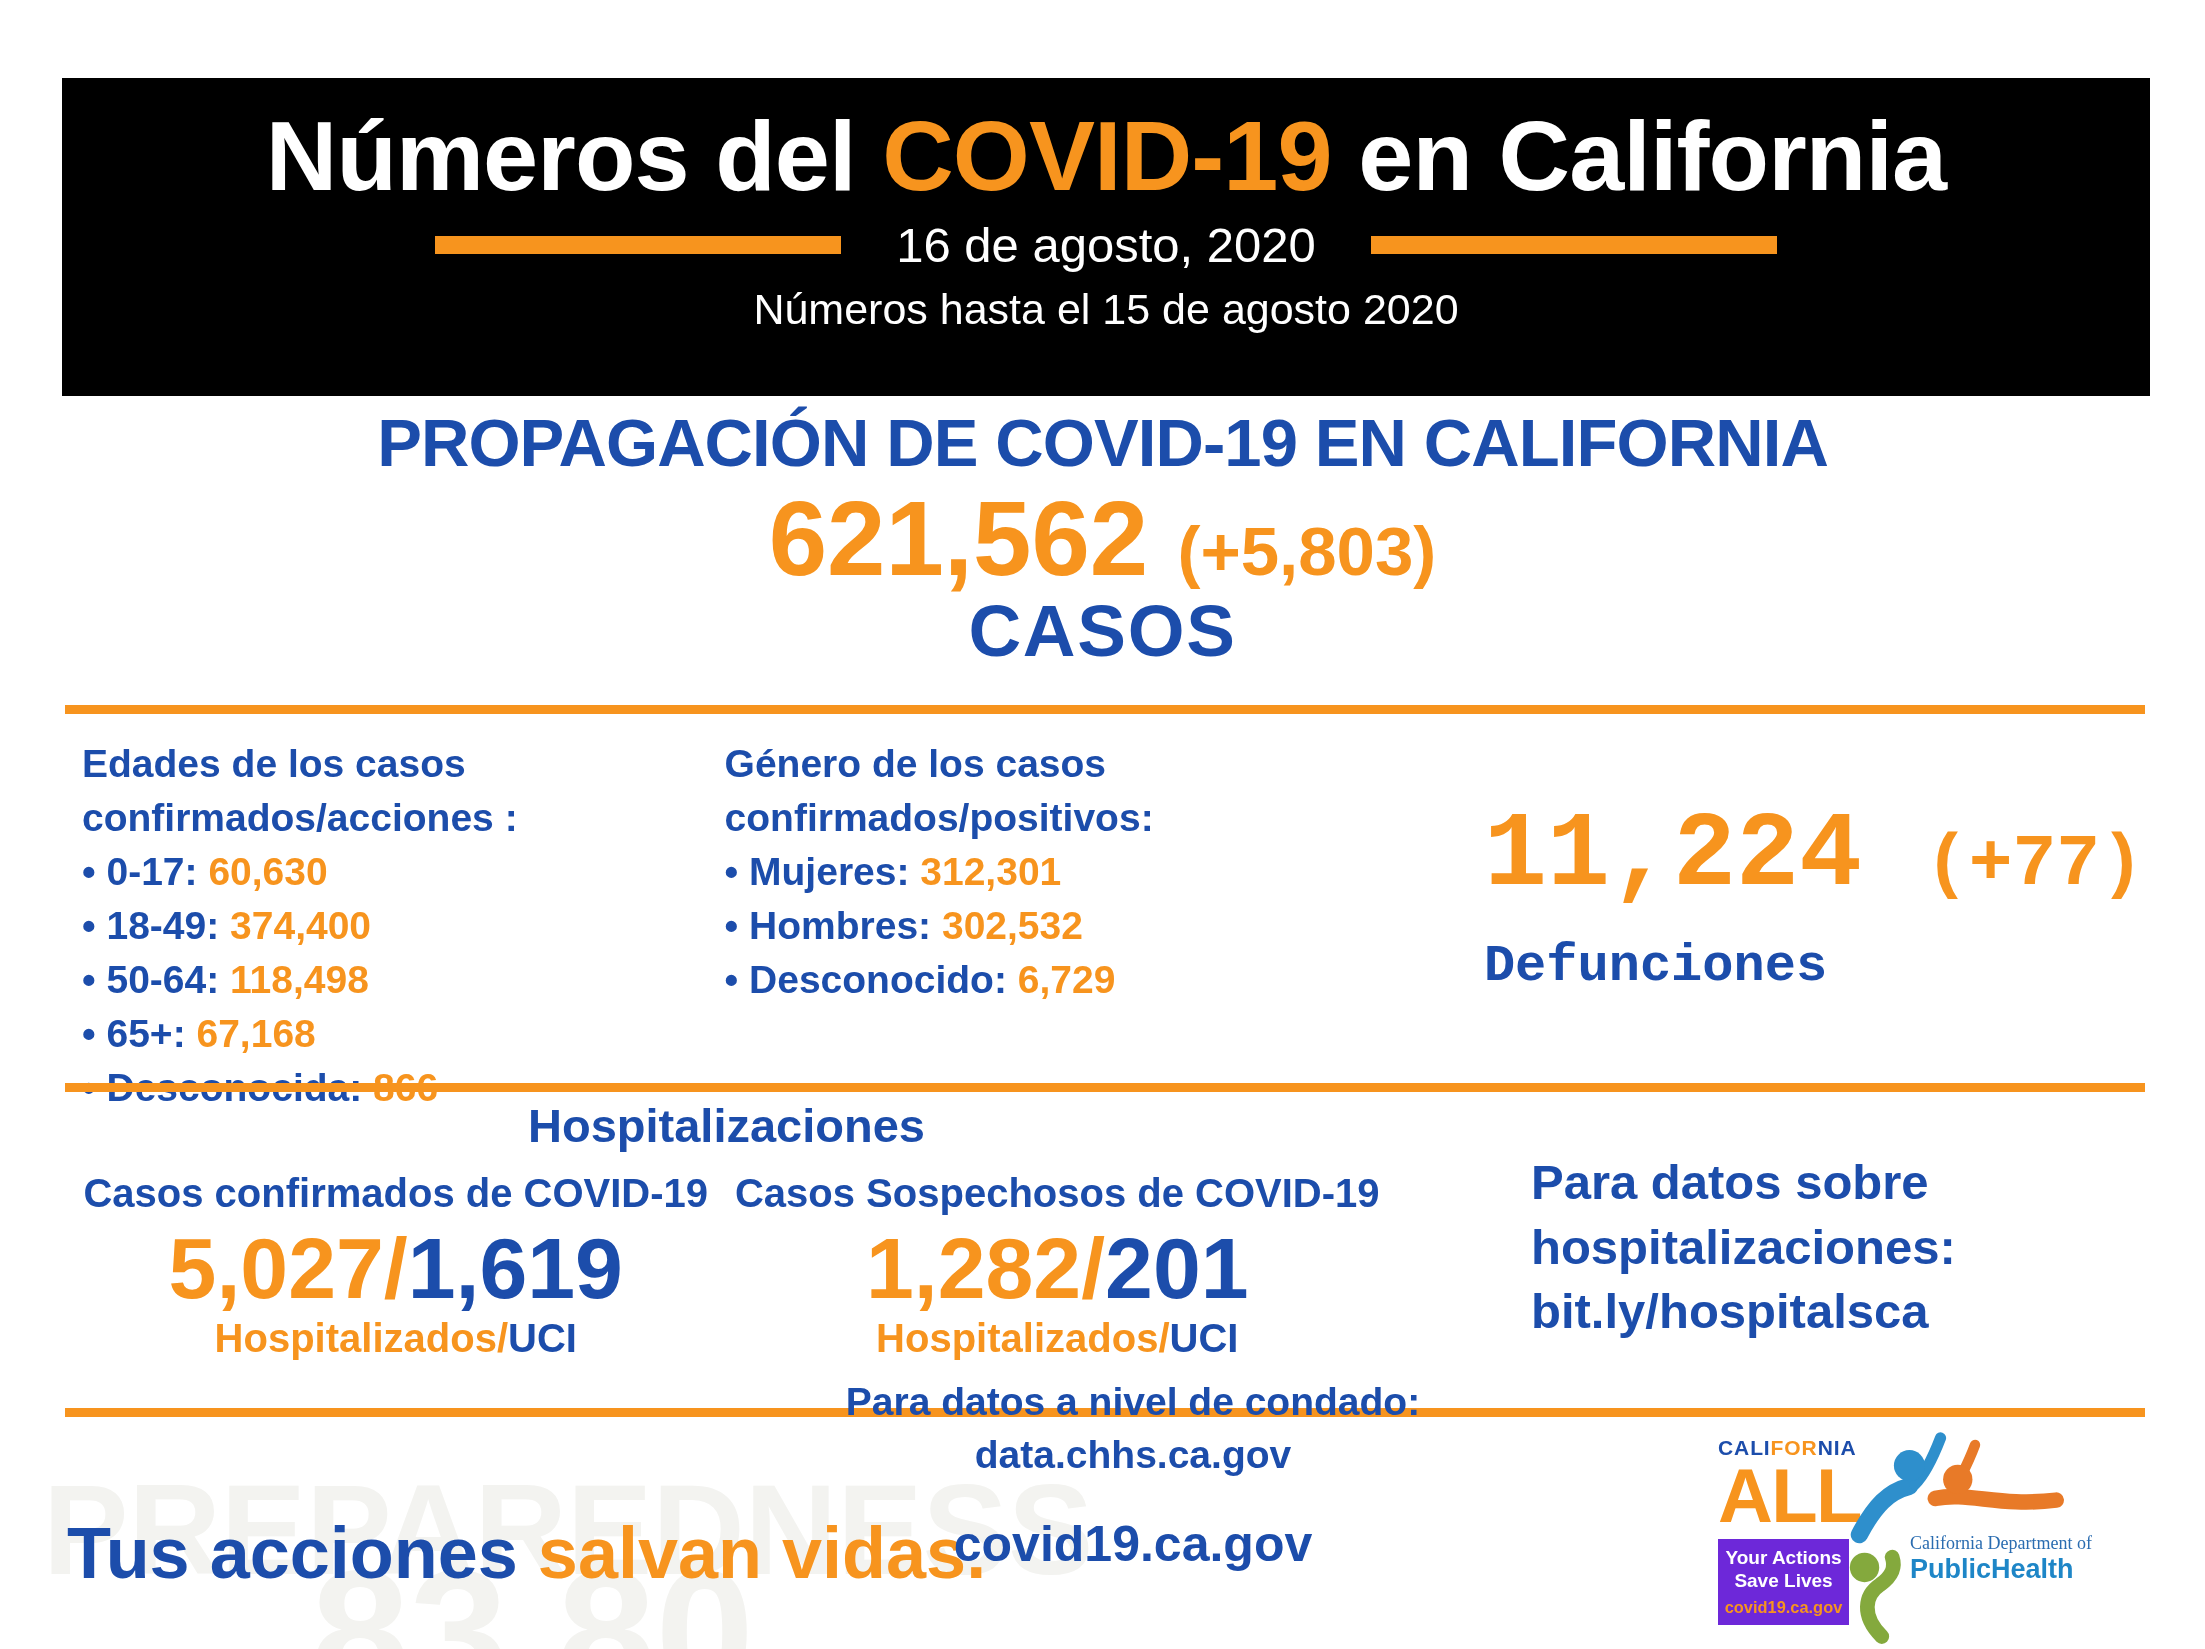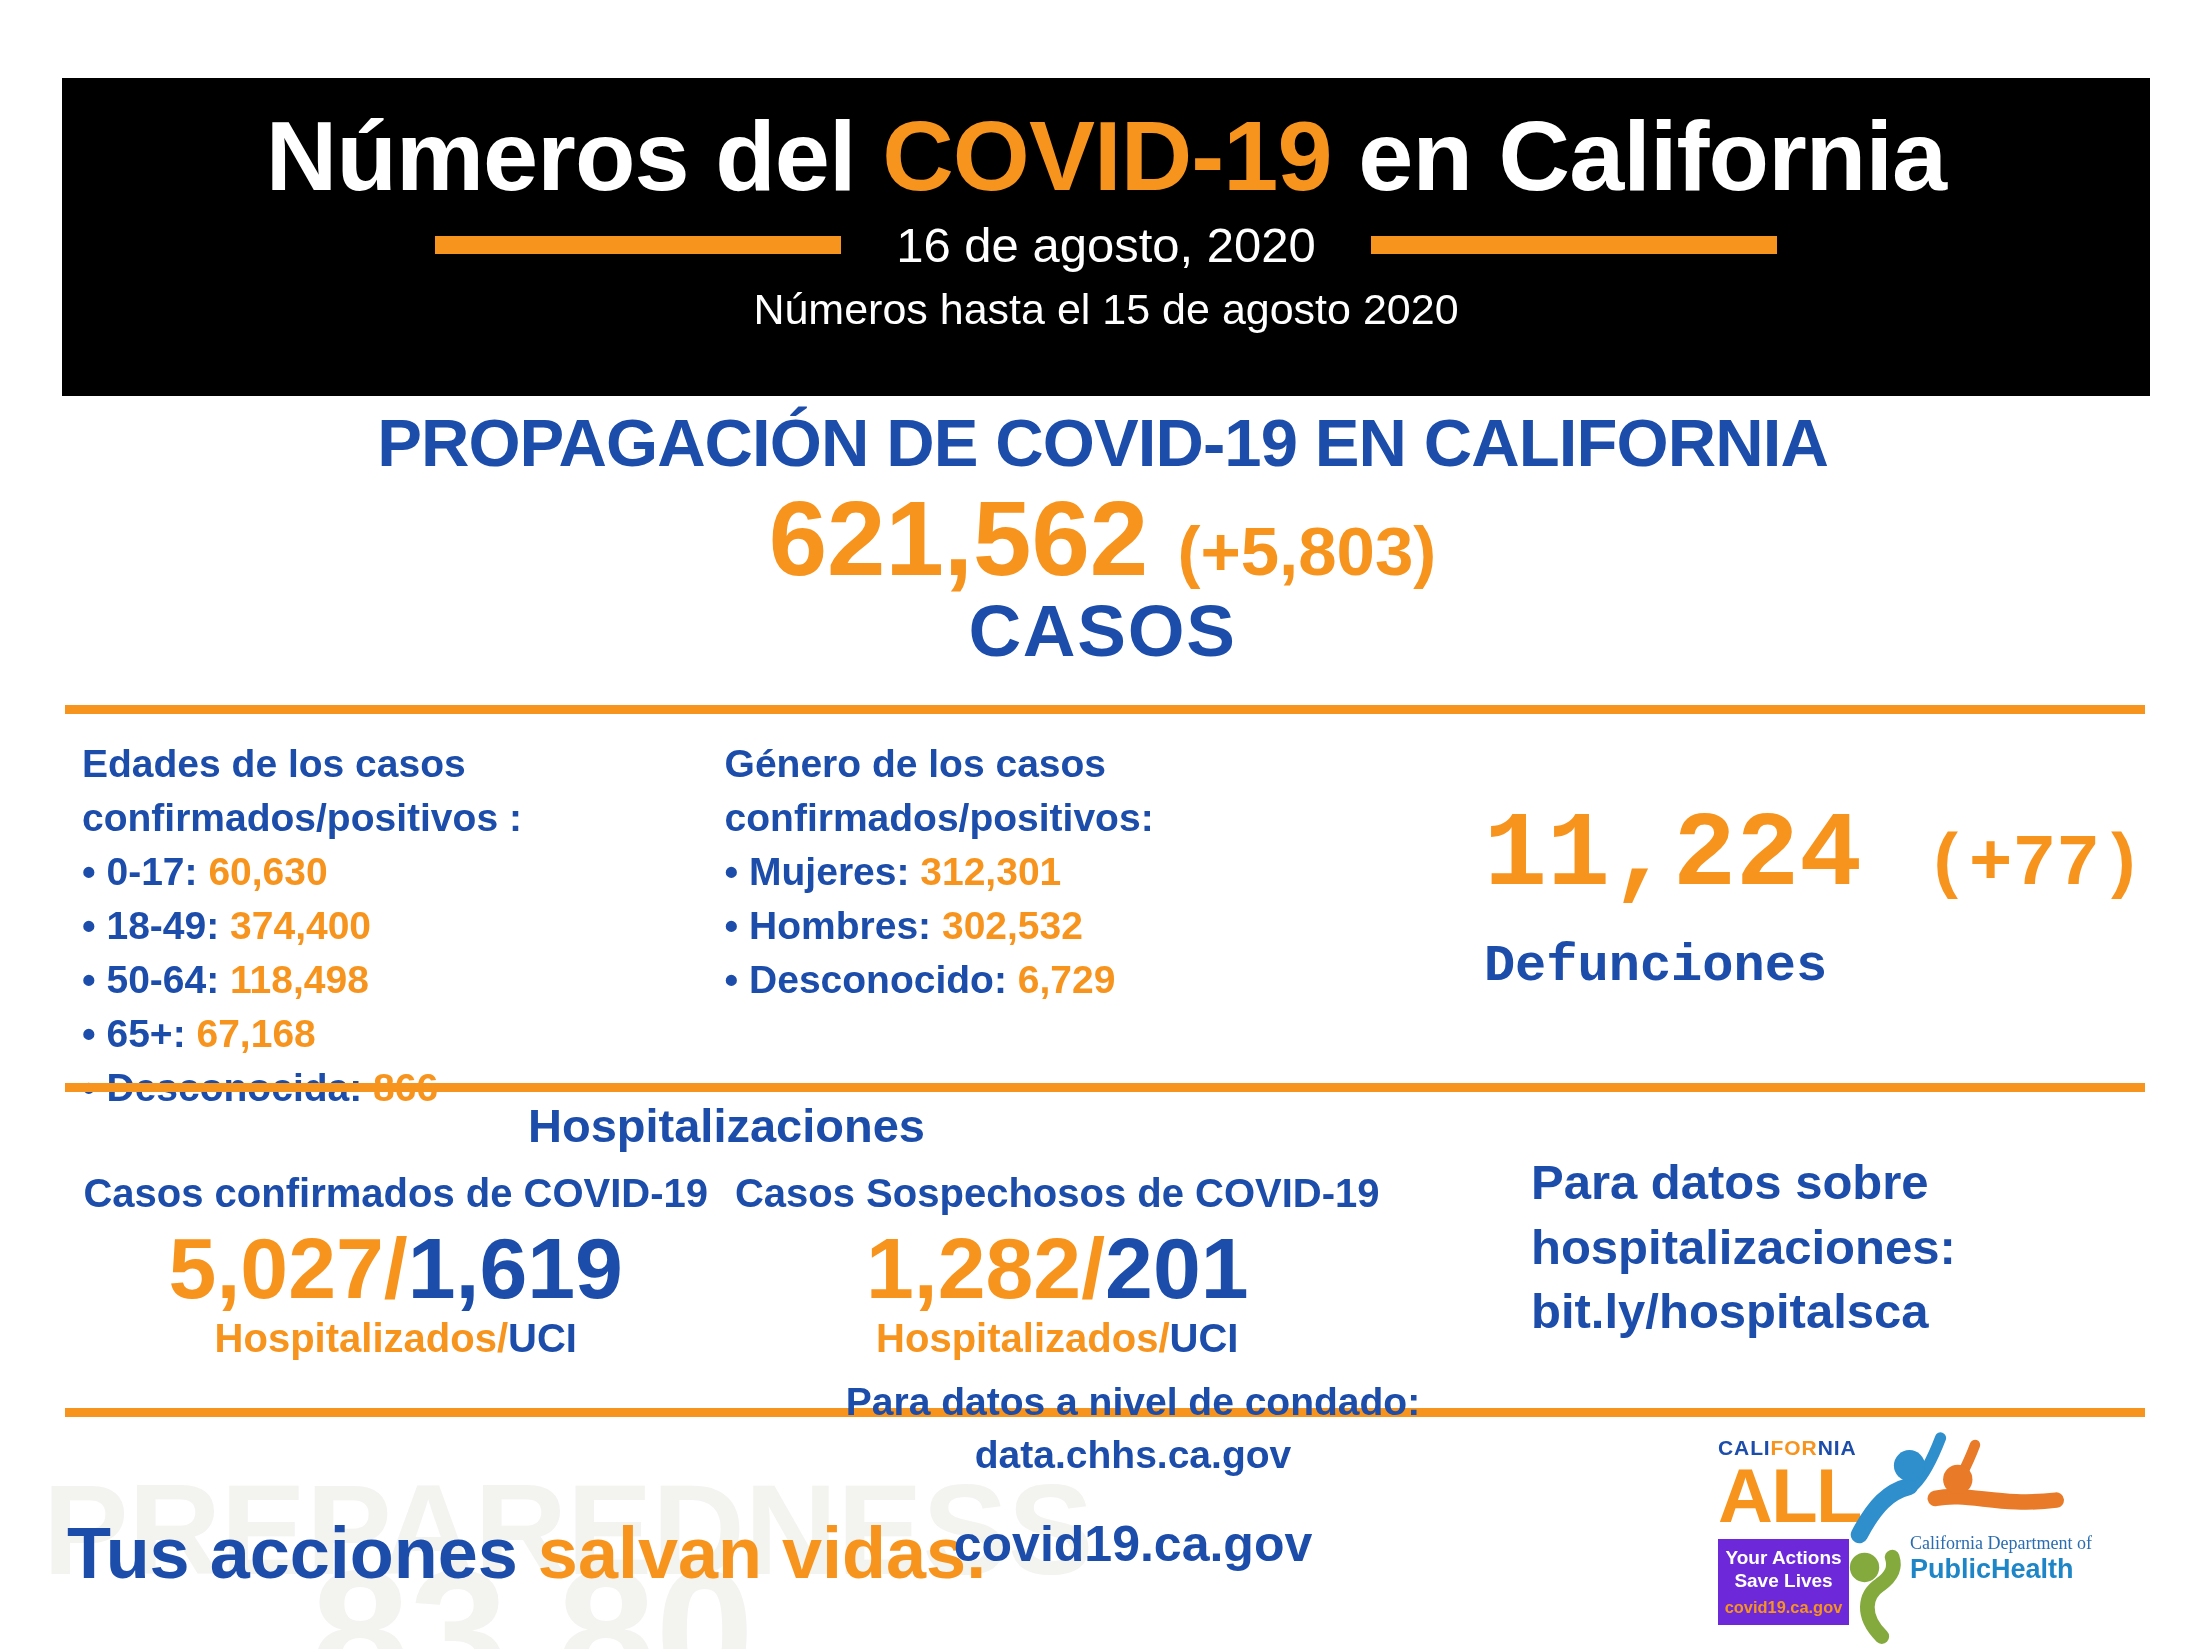--- a/index.html
+++ b/index.html
@@ -96,21 +96,21 @@
       <span class="delta">(+5,803)</span>
     </div>
     <div class="spread-label">CASOS</div>
   </section>
 
   <div class="rule rule-1"></div>
 
   <section class="demo">
     <div class="demo-col col-ages">
       <div>Edades de los casos</div>
-      <div>confirmados/positivos :</div>
+      <div>confirmados/acciones :</div>
       <ul>
         <li><span>• 0-17:</span> <span class="val">60,630</span></li>
         <li><span>• 18-49:</span> <span class="val">374,400</span></li>
         <li><span>• 50-64:</span> <span class="val">118,498</span></li>
         <li><span>• 65+:</span> <span class="val">67,168</span></li>
         <li><span>• Desconocida:</span> <span class="val">866</span></li>
       </ul>
     </div>
     <div class="demo-col col-gender">
       <div>Género de los casos</div>

